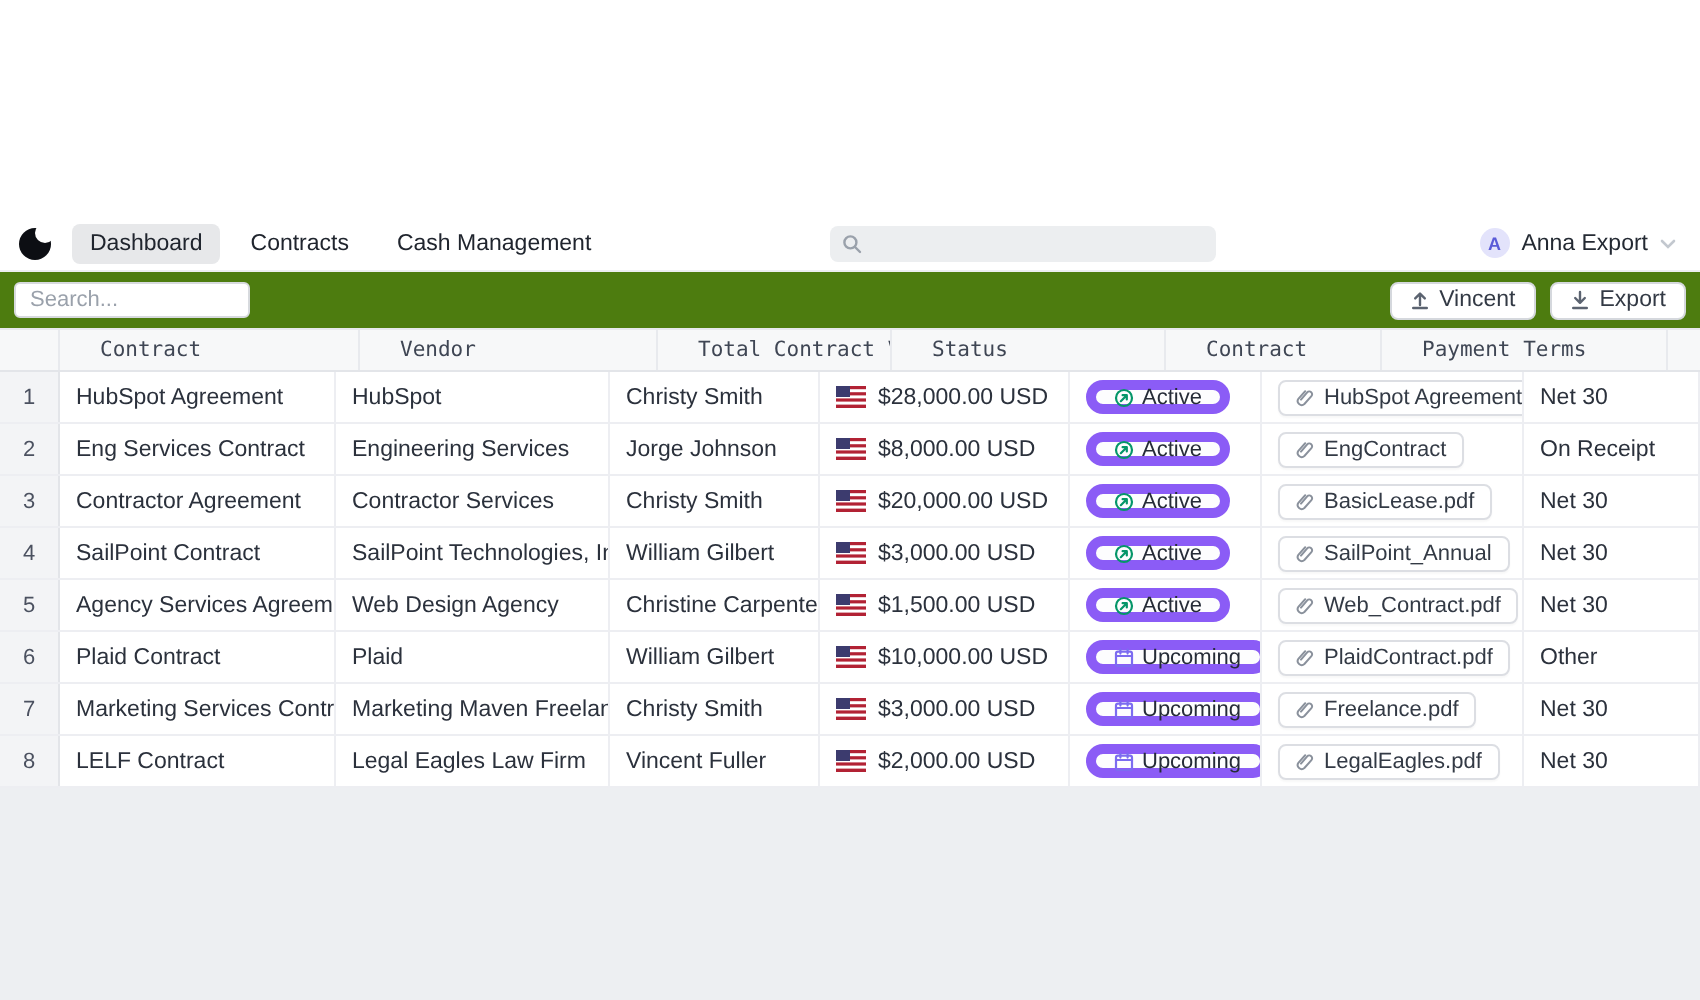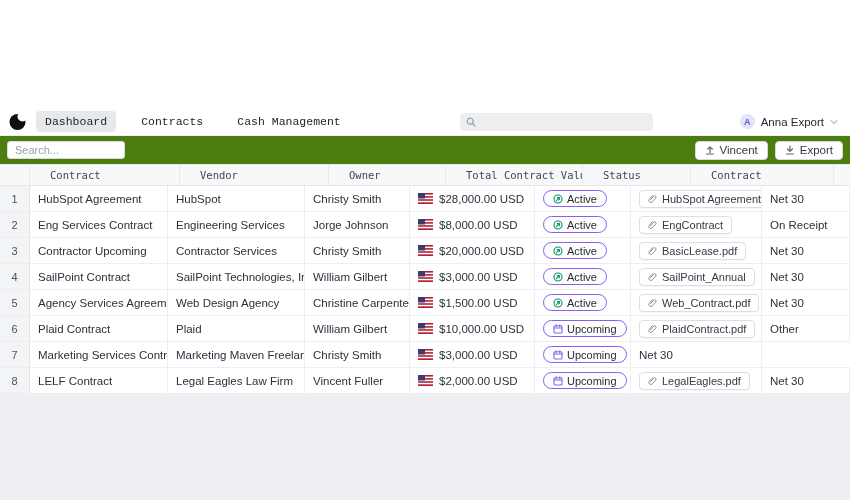--- a/index.html
+++ b/index.html
@@ -4,21 +4,21 @@
 <style>
   * { margin:0; padding:0; box-sizing:border-box; }
   html,body { width:850px; height:500px; overflow:hidden; background:#ffffff;
               font-family:"Liberation Sans", sans-serif; }
   .page { width:850px; height:500px; display:flex; flex-direction:column; background:#ffffff; }
   .top-space { height:108px; background:#ffffff; flex:none; }
 
   
   .nav { height:27px; flex:none; display:flex; align-items:center; background:#ffffff; padding:0 8px; }
   .logo { width:19px; height:19px; position:relative; margin-right:9px; flex:none; }
-  .tabs { display:flex; align-items:center; gap:16px;font-family:Liberation Mono, monospace; }
+  .tabs { display:flex; align-items:center; gap:6px; }
   .tab { font-size:11.5px; color:#20252e; padding:4px 9px; border-radius:4px; cursor:pointer;
          text-decoration:none; white-space:nowrap; }
   .tab.active { background:#e7e8ea; }
   .nav-search { margin-left:110px; width:193px; height:18px; background:#eceef0; border-radius:4px;
                 display:flex; align-items:center; padding:0 6px; }
   .user { margin-left:auto; display:flex; align-items:center; gap:6px; cursor:pointer; padding-right:4px; }
   .avatar { width:15px; height:15px; border-radius:50%; background:#e3e3fb; color:#5a5bd8;
             font-size:9px; font-weight:bold; display:flex; align-items:center; justify-content:center; }
   .user-name { font-size:11.5px; color:#242a33; }
 
@@ -38,21 +38,21 @@
   .thead { height:21px; background:#f7f8f9; border-bottom:1px solid #e3e5e9;gap:12px; }
   .th { font-family:"DejaVu Sans Mono", monospace; font-size:10.5px; color:#3f4654;
         display:flex; align-items:center; padding:0 8px; border-right:1px solid #e8eaee;
         white-space:nowrap; overflow:hidden; }
   .row { height:26px; background:#ffffff; border-bottom:1px solid #edeef2; }
   .cell { display:flex; align-items:center; padding:0 8px; font-size:11.5px; color:#2b313c;
           border-right:1px solid #edeef2; white-space:nowrap; overflow:hidden; }
   .cell.num { background:#f3f4f6; justify-content:center; color:#4b5160; font-size:11px;
               border-right:1px solid #e3e5e9; padding:0; }
   .money { display:flex; align-items:flex-start; gap:6px; }
-  .pill { display:inline-flex; align-items:center; gap:4px; border:1px solid #8b5cf6; background:#fdfdfe;
+  .pill { display:inline-flex; align-items:center; gap:4px; border:5px solid #8b5cf6; background:#fdfdfe;
           border-radius:999px; padding:1px 9px; height:17px; font-size:11px; font-weight:500; color:#262c38; }
   .pill .ic { display:none; line-height:0; }
   .pill.active .ic-active { display:inline; }
   .pill.upcoming .ic-upcoming { display:inline; }
   .chip { display:inline-flex; align-items:center; gap:5px; border:1px solid #dcdee3; background:#ffffff;
           border-radius:4px; padding:1px 8px; height:18px; font-size:11px; color:#333a45; cursor:pointer;
           box-shadow:0 1px 1px rgba(0,0,0,0.03); }
   .below { flex:1; background:#edeff2; }
   svg { display:block; }
 </style>
@@ -115,21 +115,20 @@
         <span>Export</span>
       </button>
     </div>
   </div>
 
   <div>
     <div class="grid-row thead">
       <div class="th"></div>
       <div class="th">Contract</div>
       <div class="th">Vendor</div>
-      <div class="th">Owner</div>
       <div class="th">Total Contract Value</div>
       <div class="th">Status</div>
       <div class="th">Contract</div>
       <div class="th">Payment Terms</div>
     </div>
     <div id="rows">
   <div class="grid-row row">
     <div class="cell num">1</div>
     <div class="cell">HubSpot Agreement</div>
     <div class="cell">HubSpot</div>
@@ -216,21 +215,21 @@
                 </svg>
         </span>
         <span>EngContract</span>
       </span>
     </div>
     <div class="cell">On Receipt</div>
   </div>
 
   <div class="grid-row row">
     <div class="cell num">3</div>
-    <div class="cell">Contractor Upcoming</div>
+    <div class="cell">Contractor Agreement</div>
     <div class="cell">Contractor Services</div>
     <div class="cell">Christy Smith</div>
     <div class="cell">
       <span class="money">
         <span>
           <svg width="15" height="11" viewBox="0 0 15 11">
             <rect width="15" height="11" fill="#b22234"></rect>
             <g fill="#ffffff">
                     <rect y="1.6" width="15" height="1.5"></rect>
                     <rect y="4.7" width="15" height="1.5"></rect>
@@ -431,20 +430,30 @@
 
         <span class="ic ic-upcoming">
           <svg width="10" height="10" viewBox="0 0 10 10">
                   <rect x="1" y="1.8" width="8" height="7.2" rx="1" fill="none" stroke="#7c6cf0" stroke-width="1.1"></rect>
                   <path d="M1 4 h8 M3.2 0.8 v2 M6.8 0.8 v2" stroke="#7c6cf0" stroke-width="1.1" stroke-linecap="round"></path>
                 </svg>
         </span>
         <span>Upcoming</span>
       </span>
     </div>
+    <div class="cell">
+      <span class="chip">
+        <span>
+          <svg width="9" height="10" viewBox="0 0 9 10">
+                  <path d="M2.5 5.8 L5.6 2.2 a1.4 1.4 0 0 1 2.1 1.9 L4.2 8 a2 2 0 0 1 -3 -2.6 L4.6 1.6" fill="none" stroke="#8a919c" stroke-width="1" stroke-linecap="round"></path>
+                </svg>
+        </span>
+        <span>Freelance.pdf</span>
+      </span>
+    </div>
     <div class="cell">Net 30</div>
   </div>
 
   <div class="grid-row row">
     <div class="cell num">8</div>
     <div class="cell">LELF Contract</div>
     <div class="cell">Legal Eagles Law Firm</div>
     <div class="cell">Vincent Fuller</div>
     <div class="cell">
       <span class="money">

